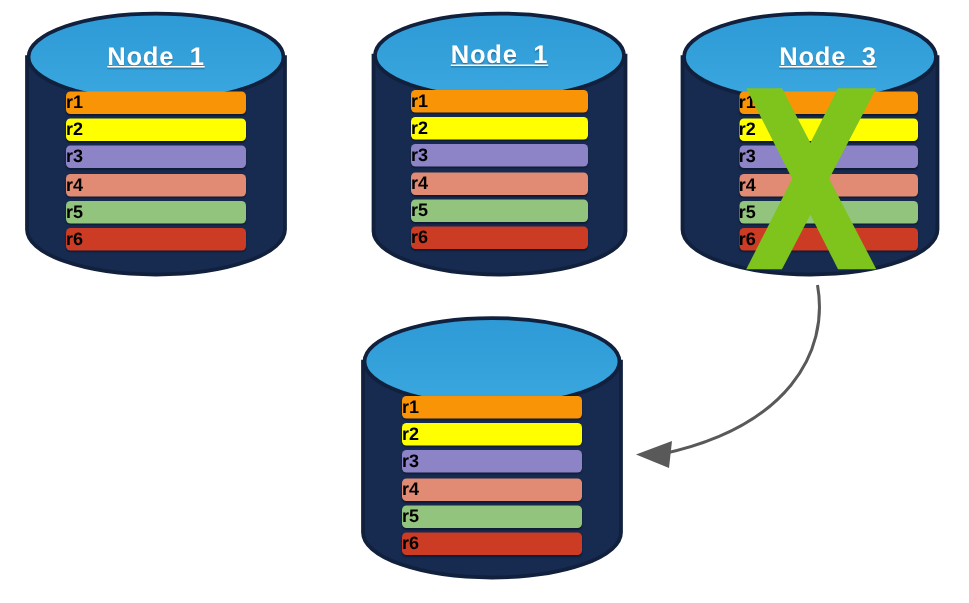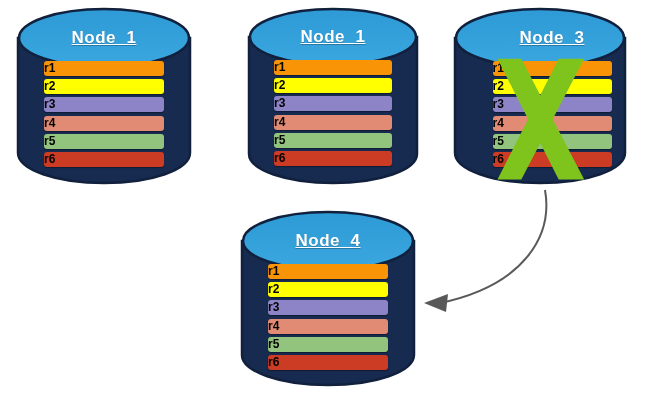--- a/index.html
+++ b/index.html
@@ -189,21 +189,20 @@
       <svg width="172" height="174" viewBox="0 0 172 174">
         <defs>
           <linearGradient id="topgrad3" x1="0" y1="0" x2="0" y2="1">
             <stop offset="0%" stop-color="#2E9AD6"></stop>
             <stop offset="100%" stop-color="#3AA7DF"></stop>
           </linearGradient>
         </defs>
         <path d="M 0,30 L 0,144 A 86,30 0 0 0 172,144 L 172,30 Z" fill="#172A4F" stroke="#11203D" stroke-width="2.5"></path>
         <ellipse cx="86" cy="30" rx="85" ry="29" fill="url(#topgrad3)" stroke="#11203D" stroke-width="2.5"></ellipse>
       </svg>
-      <div class="node-title" style="top: 20px;">Node  4</div>
       <div class="rows" style="top: 53px;">
         <div class="row" style="background: rgb(249, 148, 6); width: 120px; height: 15px; margin-bottom: 3.2px;">
           <span class="row-label">r1</span>
         </div>
         <div class="row" style="background: rgb(255, 255, 0); width: 120px; height: 15px; margin-bottom: 3.2px;">
           <span class="row-label">r2</span>
         </div>
         <div class="row" style="background: rgb(140, 132, 198); width: 120px; height: 15px; margin-bottom: 3.2px;">
           <span class="row-label">r3</span>
         </div>

